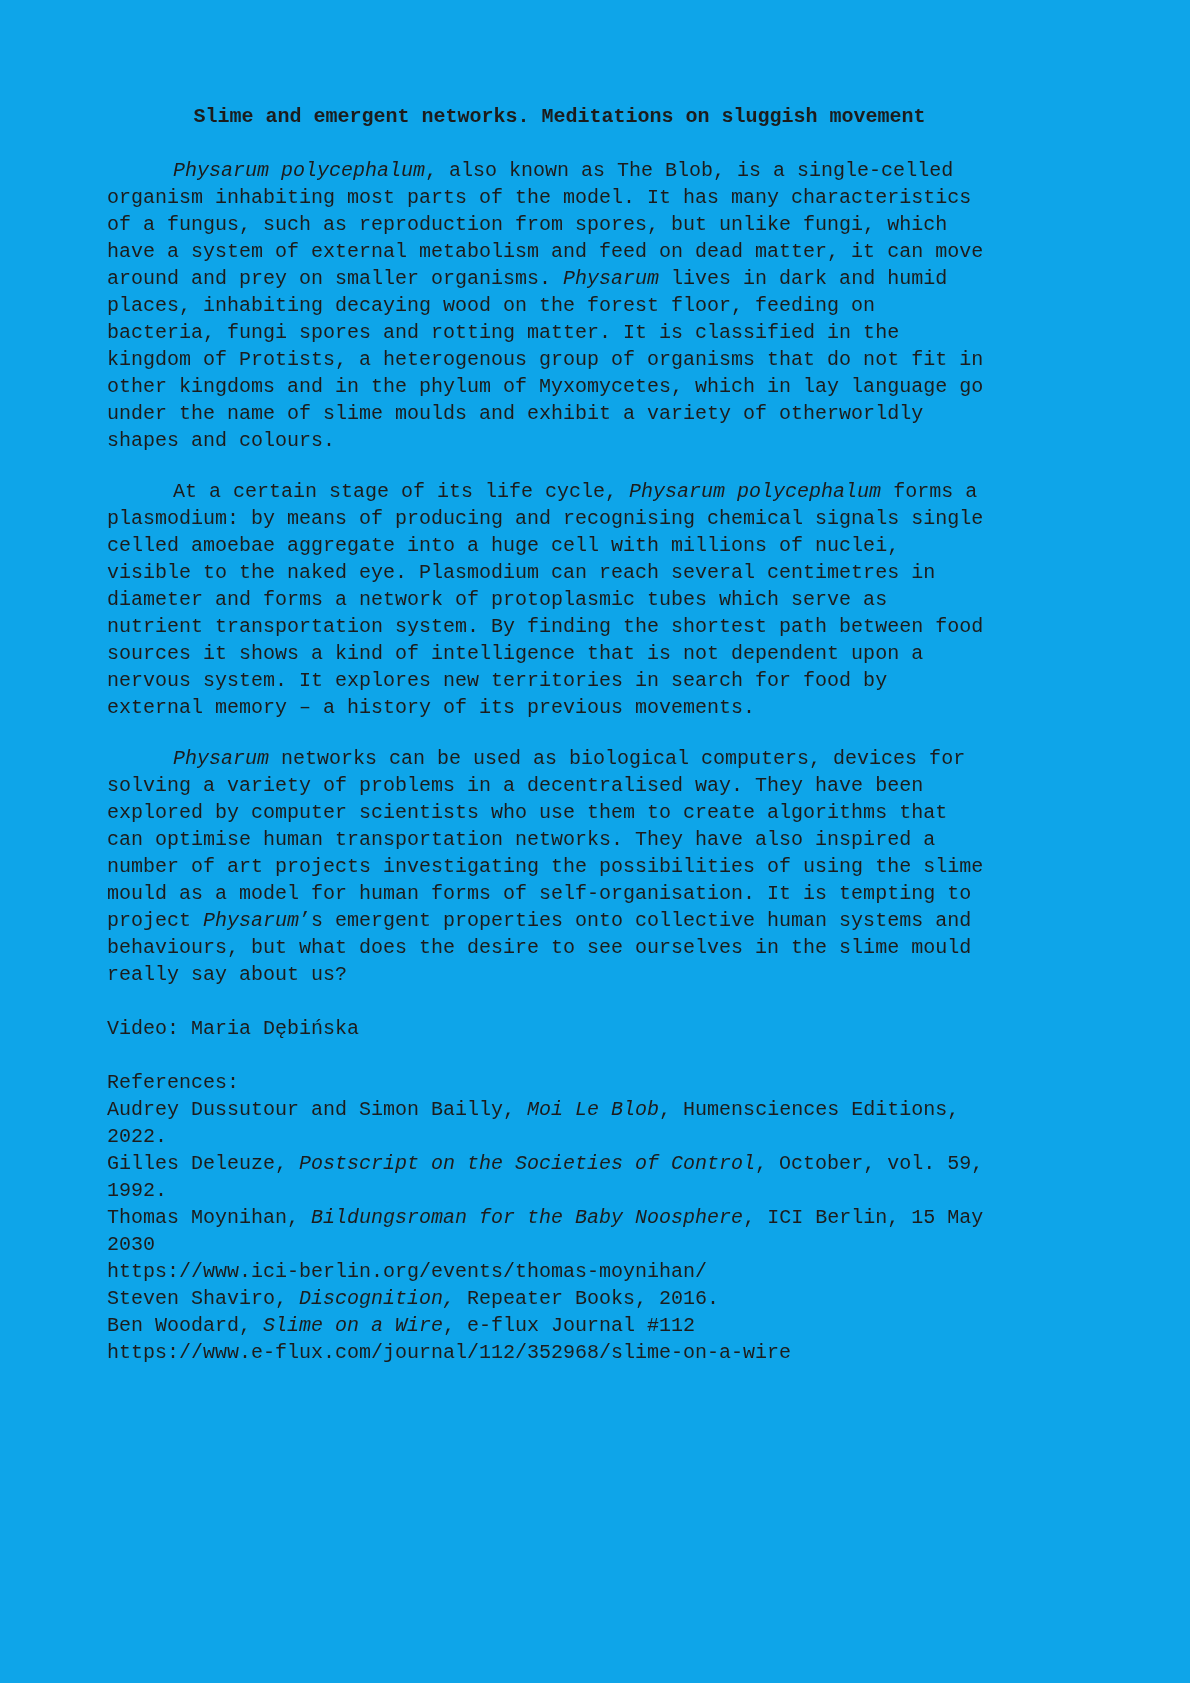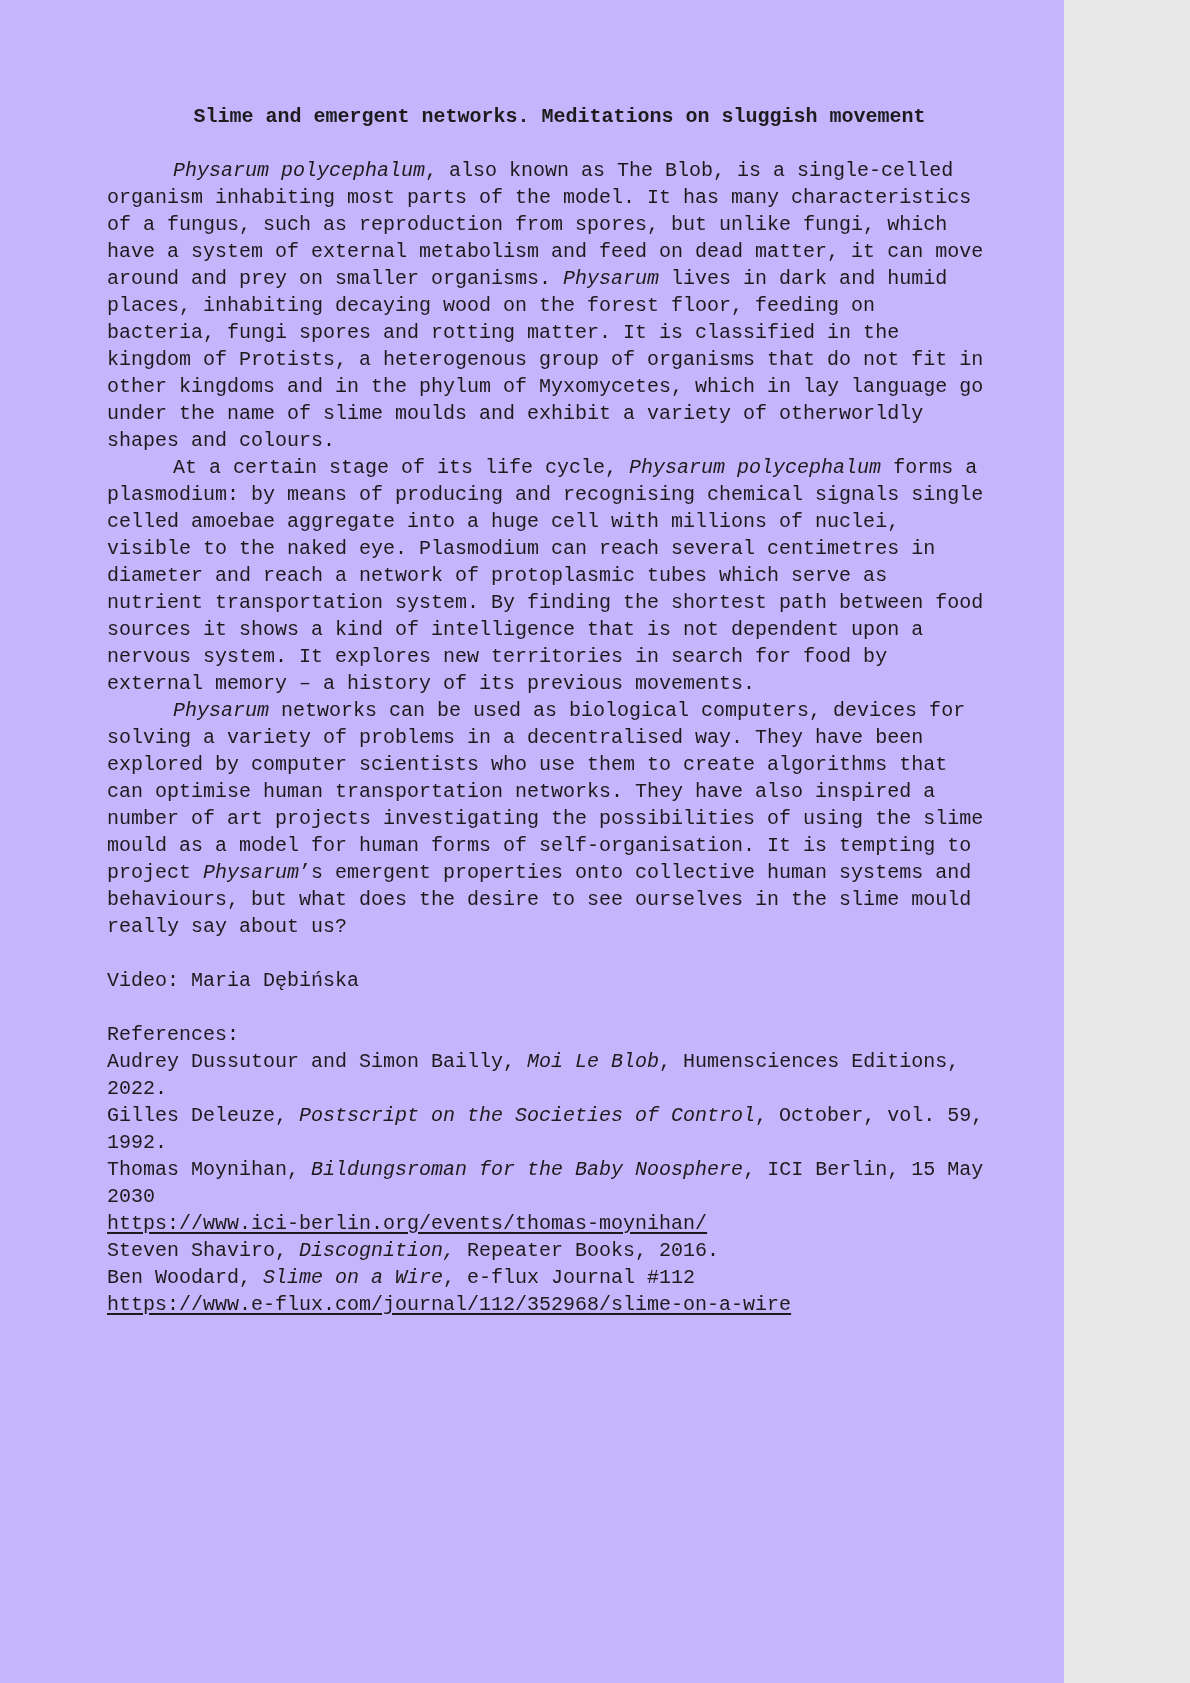--- a/index.html
+++ b/index.html
@@ -1,45 +1,44 @@
 <!DOCTYPE html>
 <html><head>
 <meta charset="utf-8">
 <style>
   html, body { margin: 0; padding: 0; background: #e8e8e8; }
   .page {
     position: relative;
-    width: 1064px;
+    width: 1190px;
     height: 1683px;
-    background: #c4b5fd;
+    background: #0ea5e9;
     font-family: "Liberation Mono", "DejaVu Sans Mono", monospace;
     color: #1c1c1c;
     overflow: hidden;
   }
   .content {
     position: absolute;
     left: 107px;
     top: 103px;
     width: 905px;
     font-size: 20px;
     line-height: 27px;
   }
   .block { margin: 0; }
   .block.gap { margin-top: 27px; }
   .block.title {
     font-weight: 700;
     text-align: center;
     letter-spacing: 0;
   }
   .line { white-space: pre; min-height: 27px; }
-  .line.ind { padding-left: 66px; }
+  .line.ind { padding-left: 66px; margin-top: 24px; }
   .it { font-style: italic; }
   a.link {
     color: inherit;
-    text-decoration: underline;
     text-underline-offset: 3px;
     cursor: pointer;
   }
 </style>
 </head>
 <body>
 
 <div class="page">
   <div class="content">
     <div class="block title">
@@ -57,21 +56,21 @@
           <div class="line"><span>kingdom of Protists, a heterogenous group of organisms that do not fit in</span></div>
           <div class="line"><span>other kingdoms and in the phylum of Myxomycetes, which in lay language go</span></div>
           <div class="line"><span>under the name of slime moulds and exhibit a variety of otherworldly</span></div>
           <div class="line"><span>shapes and colours.</span></div>
         </div>
         <div class="block paragraph">
           <div class="line ind"><span>At a certain stage of its life cycle, </span><span class="it">Physarum polycephalum</span><span> forms a</span></div>
           <div class="line"><span>plasmodium: by means of producing and recognising chemical signals single</span></div>
           <div class="line"><span>celled amoebae aggregate into a huge cell with millions of nuclei,</span></div>
           <div class="line"><span>visible to the naked eye. Plasmodium can reach several centimetres in</span></div>
-          <div class="line"><span>diameter and reach a network of protoplasmic tubes which serve as</span></div>
+          <div class="line"><span>diameter and forms a network of protoplasmic tubes which serve as</span></div>
           <div class="line"><span>nutrient transportation system. By finding the shortest path between food</span></div>
           <div class="line"><span>sources it shows a kind of intelligence that is not dependent upon a</span></div>
           <div class="line"><span>nervous system. It explores new territories in search for food by</span></div>
           <div class="line"><span>external memory – a history of its previous movements.</span></div>
         </div>
         <div class="block paragraph">
           <div class="line ind"><span class="it">Physarum</span><span> networks can be used as biological computers, devices for</span></div>
           <div class="line"><span>solving a variety of problems in a decentralised way. They have been</span></div>
           <div class="line"><span>explored by computer scientists who use them to create algorithms that</span></div>
           <div class="line"><span>can optimise human transportation networks. They have also inspired a</span></div>

